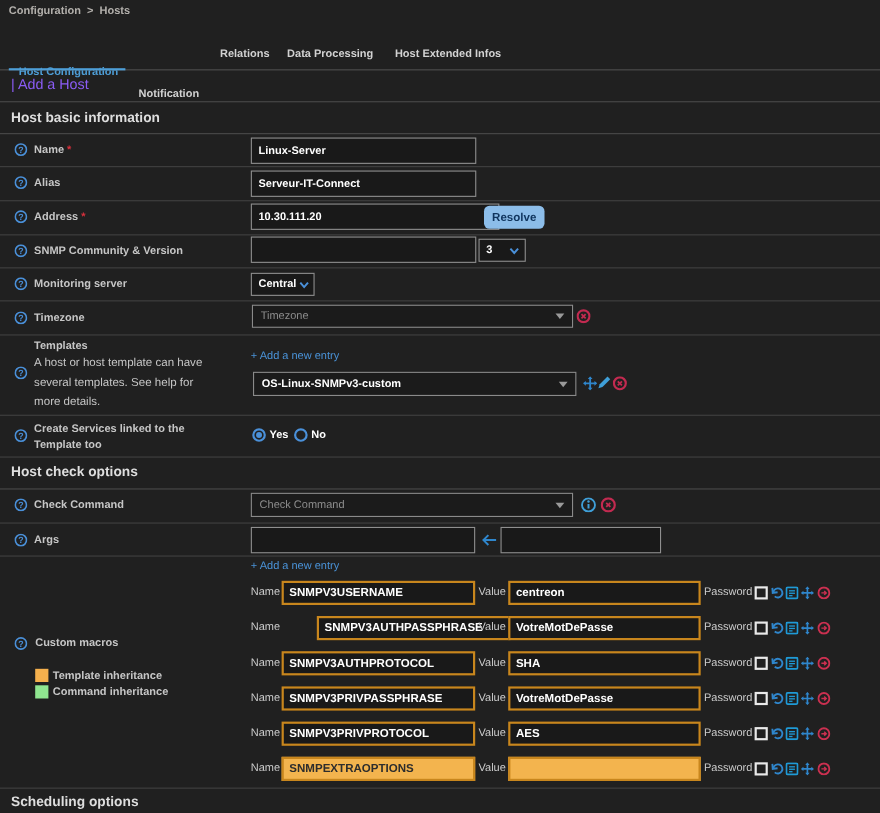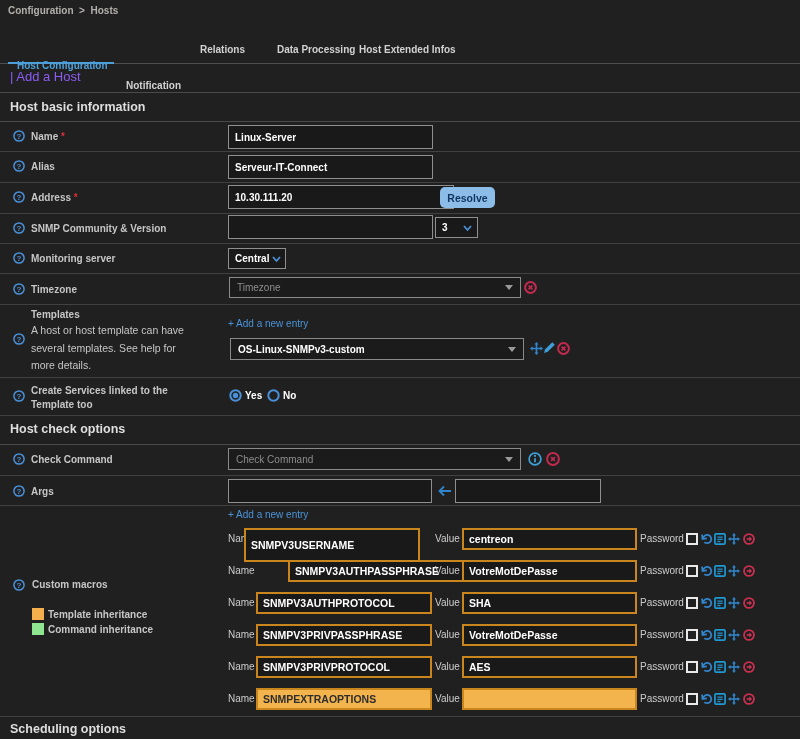--- a/index.html
+++ b/index.html
@@ -60,21 +60,21 @@
 .minp.fill { background: #f3b44e; color: #2d2d2d; }
 .cbx { position: absolute; width: 12px; height: 12px; border: 2px solid #e9e9e9; }
 </style>
 </head>
 <body>
 
 <div class="abs" style="left:8px;top:5px;font-size:10px;font-weight:bold;color:#b3b0ac;">Configuration &nbsp;&gt;&nbsp; Hosts</div>
 <div class="tab" style="left:17px;top:60px;color:#4e9fd8;text-align:center;">Host Configuration</div>
 <div class="tab" style="left:126px;top:44px;margin-top:36px;">Notification</div>
 <div class="tab" style="left:200px;top:44px;">Relations</div>
-<div class="tab" style="left:261px;top:44px;margin-left:16px;">Data Processing</div>
+<div class="tab" style="left:261px;top:44px;">Data Processing</div>
 <div class="tab" style="left:359px;top:44px;">Host Extended Infos</div>
 <div class="hr" style="top:63px;background:#4f4f4f;"></div>
 <div class="abs" style="left:8px;top:61.5px;width:106px;height:2.5px;background:#4e9fd8;"></div>
 <div class="abs" style="left:10px;top:69px;font-size:13px;color:#8b5cf6;">| Add a Host</div>
 <div class="hr" style="top:92px;background:#4a4a4a;"></div>
 <div class="sect" style="left:10px;top:100px;">Host basic information</div>
 <div class="hr" style="top:121px;background:#4a4a4a;"></div>
 <div class="hr" style="top:151px;"></div>
 <div class="hr" style="top:182px;"></div>
 <div class="hr" style="top:213px;"></div>
@@ -201,21 +201,21 @@
 <svg class="abs" style="left:13px;top:579px;" width="12" height="12" viewBox="0 0 12 12">
     <circle cx="6" cy="6" r="5.1" fill="none" stroke="#4a90d9" stroke-width="1.5"></circle>
     <text x="6" y="8.9" text-anchor="middle" font-size="8" font-weight="bold" fill="#4a90d9" font-family="Liberation Sans">?</text>
   </svg>
 <div class="lbl" style="left:32px;top:579px;">Custom macros</div>
 <div class="abs" style="left:32px;top:608px;width:12px;height:12px;background:#f5b04d;"></div>
 <div class="lbl" style="left:48px;top:609px;">Template inheritance</div>
 <div class="abs" style="left:32px;top:623px;width:12px;height:12px;background:#90e690;"></div>
 <div class="lbl" style="left:48px;top:624px;">Command inheritance</div>
 <div class="mlab" style="left:228px;top:533px;">Name</div>
-<div class="minp" style="left:244px;top:528px;width:176px;height:34px;">SNMPV3USERNAME</div>
+<div class="minp" style="left:256px;top:528px;width:176px;height:22px;">SNMPV3USERNAME</div>
 <div class="mlab" style="left:435px;top:533px;">Value</div>
 <div class="minp" style="left:462px;top:528px;width:175px;height:22px;">centreon</div>
 <div class="mlab" style="left:640px;top:533px;">Password</div>
 <div class="cbx" style="left:686px;top:533px;"></div>
 <svg class="abs" style="left:701px;top:533px;" width="12" height="12" viewBox="0 0 13 13">
     <path d="M1.2 1.6 L1.6 6.4 L6.4 5.8" fill="none" stroke="#2f86cc" stroke-width="1.9"></path>
     <path d="M2.2 5.8 A4.5 4.5 0 1 1 3.6 9.9" fill="none" stroke="#2f86cc" stroke-width="1.9"></path>
   </svg>
 <svg class="abs" style="left:714px;top:533px;" width="12" height="12" viewBox="0 0 13 13">
     <rect x="1" y="1" width="11" height="11" rx="1.2" fill="none" stroke="#1f9ad6" stroke-width="1.8"></rect>

